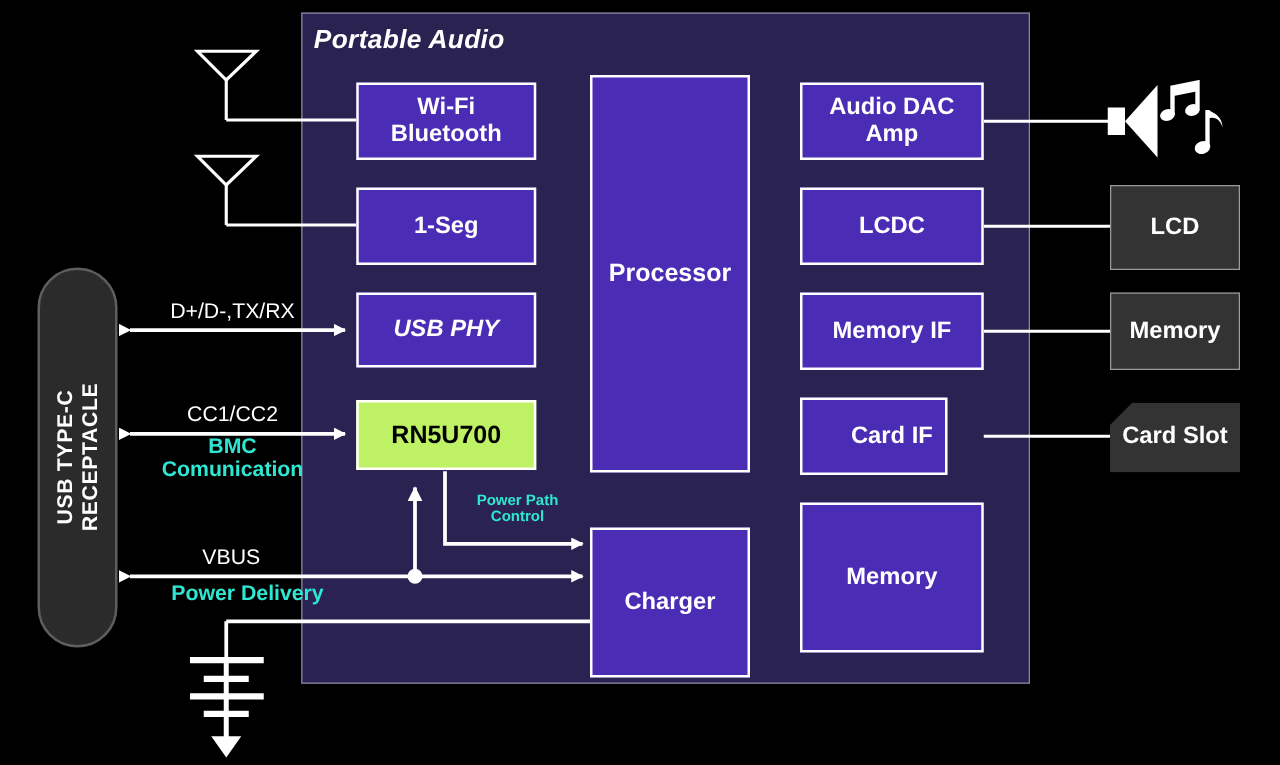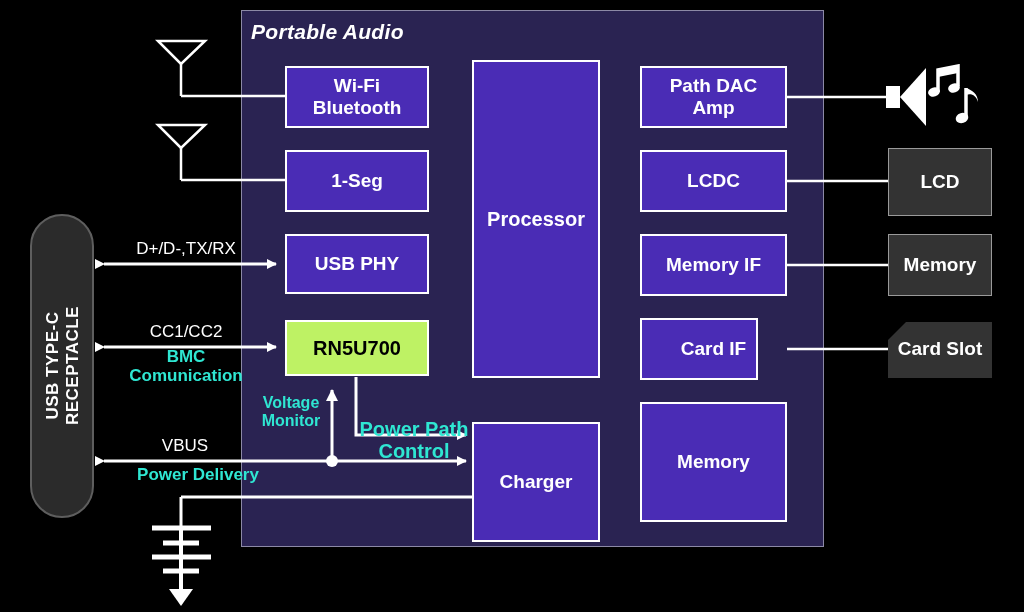--- a/index.html
+++ b/index.html
@@ -253,29 +253,29 @@
   <div id="usb-receptacle">
     <div class="vtext">USB TYPE-C
 RECEPTACLE</div>
   </div>
 
   <div class="blk" style="left:285px; top:66px; width:144px; height:62px;">Wi-Fi
 Bluetooth</div>
 
   <div class="blk" style="left:285px; top:150px; width:144px; height:62px;">1-Seg</div>
 
-  <div class="blk" style="left:285px; top:234px; width:144px; height:60px;">USB PHY</div>
+  <div class="blk" style="left:285px; top:234px; width:144px; height:60px;font-style:italic;">USB PHY</div>
 
   <div class="blk cyan" style="left:285px; top:320px; width:144px; height:56px;">RN5U700</div>
 
   <div class="blk" style="left:472px; top:60px; width:128px; height:318px; font-size:20px;">Processor</div>
 
   <div class="blk" style="left:472px; top:422px; width:128px; height:120px;">Charger</div>
 
-  <div class="blk" style="left:640px; top:66px; width:147px; height:62px;">Path DAC
+  <div class="blk" style="left:640px; top:66px; width:147px; height:62px;">Audio DAC
 Amp</div>
 
   <div class="blk" style="left:640px; top:150px; width:147px; height:62px;">LCDC</div>
 
   <div class="blk" style="left:640px; top:234px; width:147px; height:62px;">Memory IF</div>
 
   <div class="blk" style="left:640px; top:318px; width:118px; height:62px;padding-left:29px;">Card IF</div>
 
   <div class="blk" style="left:640px; top:402px; width:147px; height:120px;">Memory</div>
 
@@ -309,19 +309,17 @@
 
   <div class="wlabel" style="left:106px; top:323px; width:160px;">CC1/CC2</div>
 
   <div class="wlabel cyan" style="left:106px; top:348px; width:160px; font-size:17px;">BMC
 Comunication</div>
 
   <div class="wlabel" style="left:110px; top:437px; width:150px;">VBUS</div>
 
   <div class="wlabel cyan" style="left:118px; top:466px; width:160px; font-size:17px;">Power Delivery</div>
 
-  <div class="wlabel cyan" style="left:244px; top:394px; width:94px; font-size:16px;">Voltage
-Monitor</div>
-
-  <div class="wlabel cyan" style="left:358px; top:394px; width:112px; font-size:20px;margin-top:24px;">Power Path
+
+  <div class="wlabel cyan" style="left:358px; top:394px; width:112px; font-size:12px;">Power Path
 Control</div>
 
 </div>
 
 </body></html>

